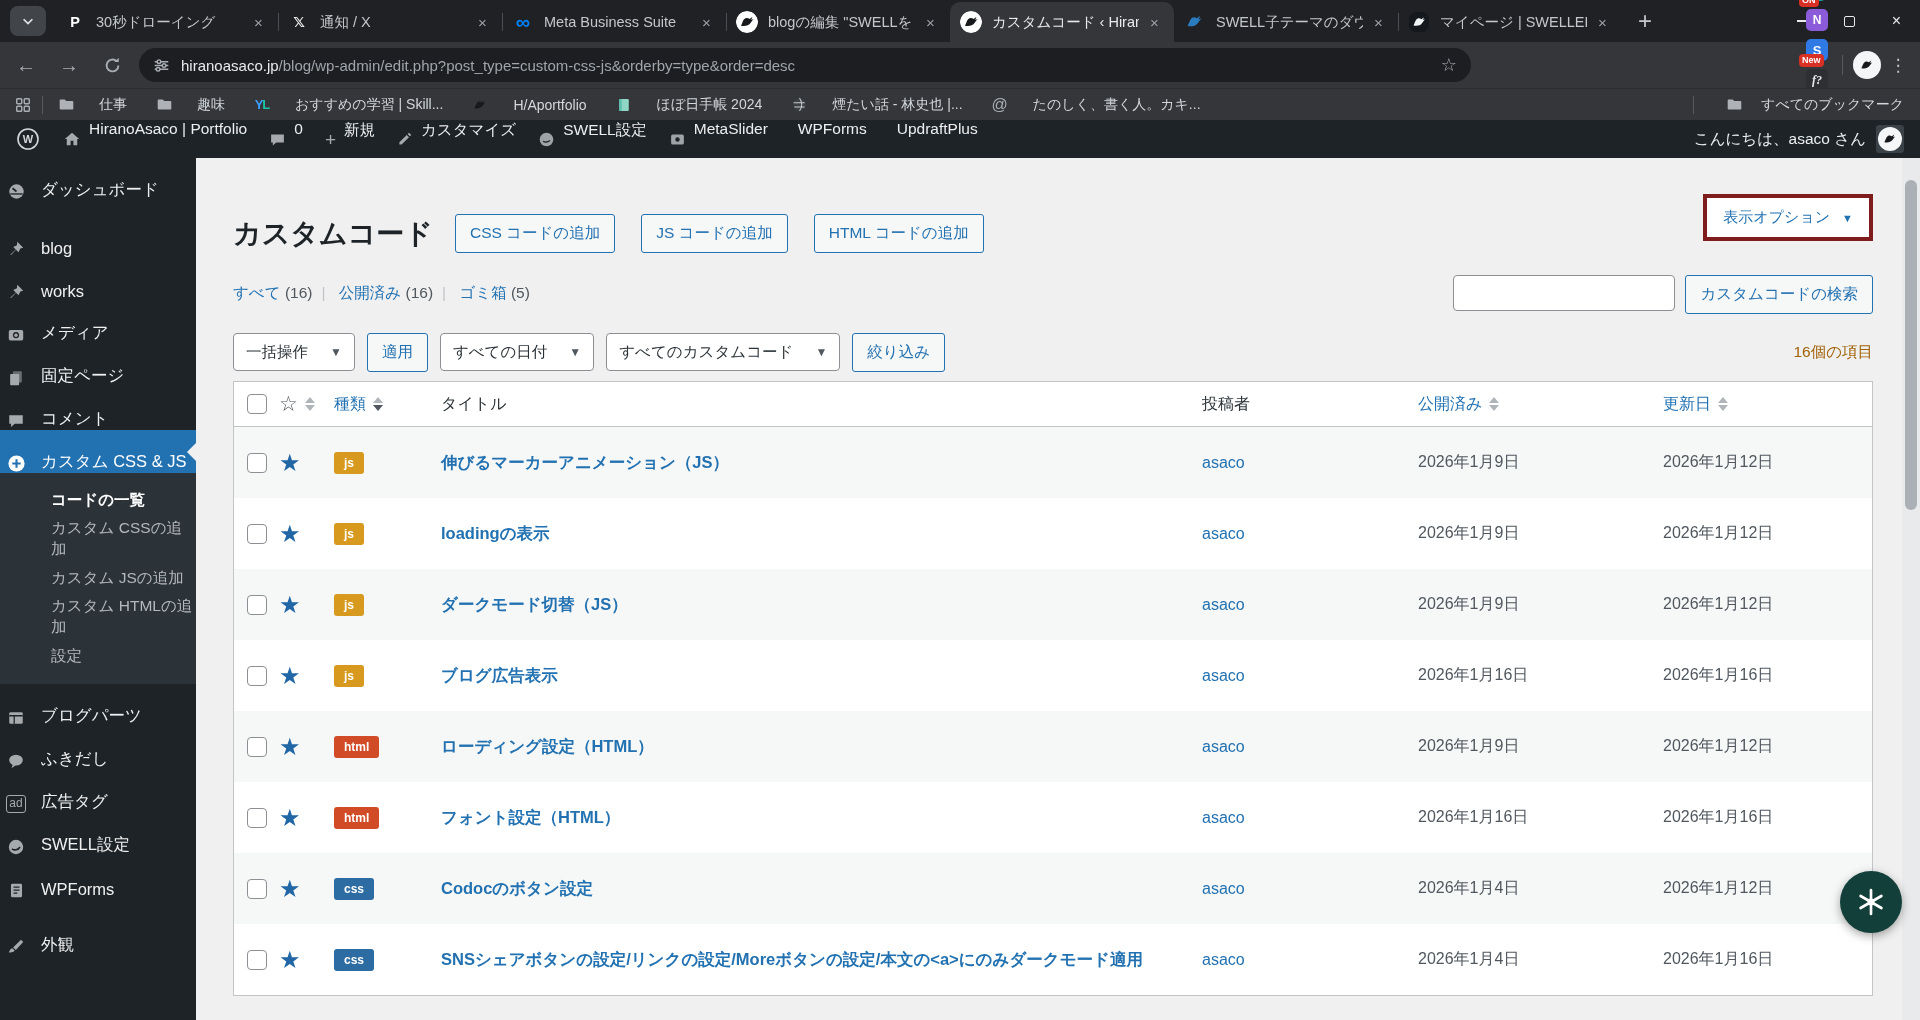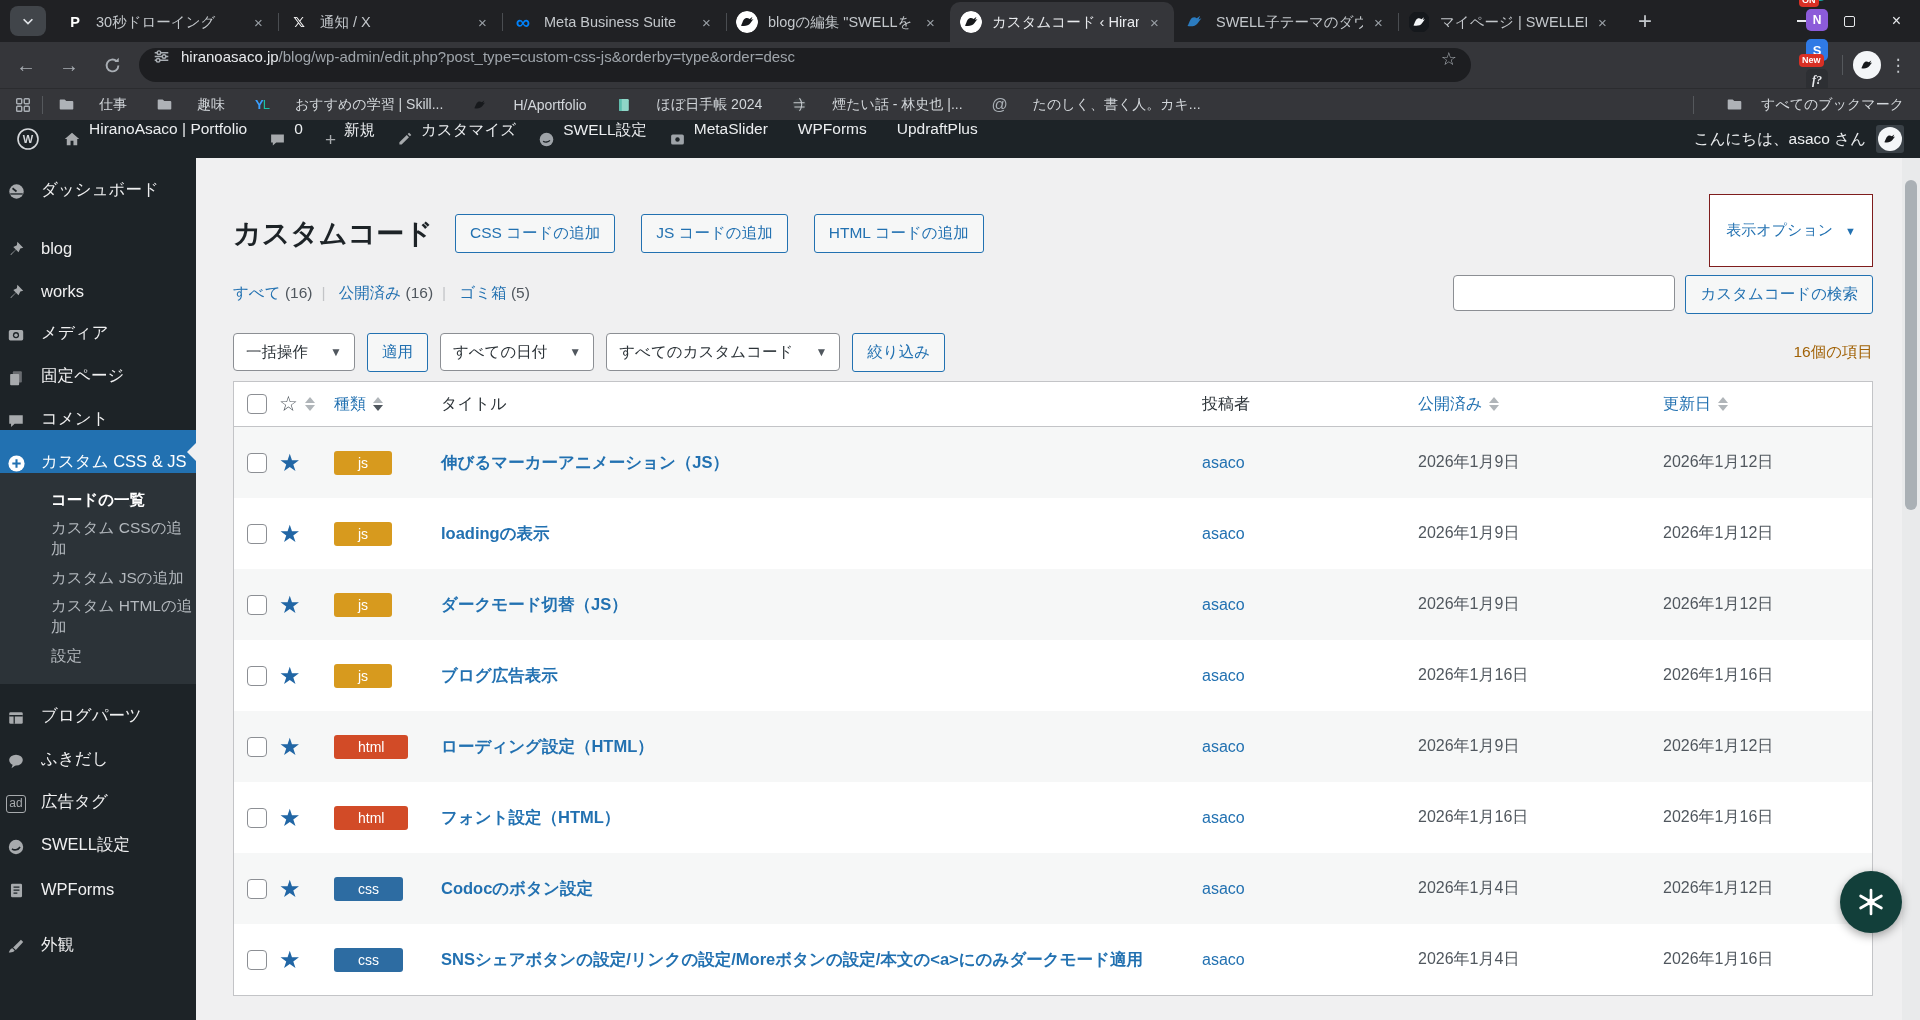--- a/index.html
+++ b/index.html
@@ -19,21 +19,21 @@
 .t-close{width:19px;height:19px;color:#9aa0a6;font-size:15px;display:flex;align-items:center;justify-content:center;margin-left:6px;border-radius:50%}
 .newtab{width:34px;height:34px;color:#c3c7cb;font-size:24px;display:flex;align-items:center;justify-content:center;margin:0 0 4px 6px;font-weight:300}
 .wincontrols{position:absolute;right:0;top:0;height:42px;display:flex}
 .wc{width:47px;height:100%;display:flex;align-items:center;justify-content:center;color:#e8eaed}
 .wc-min i{display:block;width:12px;height:1.5px;background:#e8eaed}
 .wc-max i{display:block;width:11px;height:11px;border:1.5px solid #e8eaed;border-radius:2px}
 .wc-close{font-size:16px}
 
 .toolbar{position:absolute;top:42px;left:0;right:0;height:46px;background:#35363a;display:flex;align-items:center}
 .nav-ic{width:34px;height:34px;margin-left:9px;display:flex;align-items:center;justify-content:center;color:#a9aeb4;font-size:20px}
-.omnibox{height:34px;background:#1d1e21;border-radius:17px;width:1332px;margin-left:10px;display:flex;align-items:flex-start;padding:0 14px;color:#9fa5ab;font-size:15px;white-space:nowrap;overflow:hidden}
+.omnibox{height:34px;background:#1d1e21;border-radius:17px;width:1332px;margin-left:10px;display:flex;align-items:center;padding:0 14px;color:#9fa5ab;font-size:15px;white-space:nowrap;overflow:hidden}
 .omnibox .site-ic{margin-right:11px;color:#a9aeb4;flex:0 0 auto}
 .url-host{color:#e8eaed}
 .url-path{color:#9fa5ab}
 .ombx-star{margin-left:auto;color:#a9aeb4;font-size:18px}
 .ext-row{margin-left:auto;display:flex;align-items:center;gap:7px;padding-right:12px}
 .ext-ic{width:30px;height:30px;display:flex;align-items:center;justify-content:center;position:relative}
 .ext-badge{position:absolute;bottom:-2px;left:-3px;background:#d93025;color:#fff;font-size:9px;line-height:1;padding:2px 3px;border-radius:4px;font-weight:bold}
 .ext-badge:empty{display:none}
 .xi{width:22px;height:22px;border-radius:5px;display:flex;align-items:center;justify-content:center;font-weight:bold;font-size:12px;color:#fff}
 .xi-teal{background:#12a4a0;border-radius:8px}
@@ -44,21 +44,21 @@
 .ext-sep{width:1px;height:20px;background:#55585c;margin:0 3px}
 .avatar-ic{width:28px;height:28px;border-radius:50%;background:#f4f6f8;display:flex;align-items:center;justify-content:center}
 .dots{color:#c3c7cb;font-size:17px;letter-spacing:0;width:20px;text-align:center}
 
 .bookmarks{position:absolute;top:88px;left:0;right:0;height:32px;background:#35363a;display:flex;align-items:center;color:#d3d7db;font-size:14px;border-top:1px solid #2b2c2f}
 .bm-apps{margin:0 10px 0 14px;color:#a9aeb4}
 .bm-sep{width:1px;height:18px;background:#55585c;margin-right:14px}
 .bm{display:flex;align-items:center;gap:24px;margin-right:28px;white-space:nowrap}
 .bm .bi{width:18px;height:18px;display:flex;align-items:center;justify-content:center;flex:0 0 auto}
 .bm-right{margin-left:auto;display:flex;align-items:center;padding-right:16px;gap:18px}
-.bi-yl{font-weight:400;font-size:13px;letter-spacing:-1px}
+.bi-yl{font-weight:700;font-size:13px;letter-spacing:-1px}
 .bi-yl b{color:#3aa0ff}.bi-yl i{color:#19c3a6;font-style:normal}
 .bi-at{color:#aab0b6;font-size:16px}
 
 
 .adminbar{position:absolute;top:120px;left:0;right:0;height:38px;background:#1d2327;display:flex;align-items:center;color:#eceef0;font-size:15.5px;z-index:5}
 .ab-logo{padding:0 12px 0 16px;display:flex;align-items:center}
 .ab-item{display:flex;gap:8px;padding:0 11px;height:100%;white-space:nowrap}
 .ab-ic{color:#a7aaad;display:flex;align-items:center}
 .ab-right{margin-left:auto;display:flex;align-items:center;gap:10px;padding-right:16px}
 .ab-avatar{width:28px;height:28px;border-radius:3px;background:#3a4147;display:flex;align-items:center;justify-content:center;overflow:hidden}
@@ -72,21 +72,21 @@
 .smenu-item.active{background:#2271b1;color:#fff;position:relative}
 .smenu-item.active .mi{color:#fff}
 .smenu-item.active::after{content:"";position:absolute;right:0;top:50%;margin-top:-9px;border:9px solid transparent;border-right-color:#f0f0f1}
 .submenu{background:#2c3338;padding:9px 0 10px}
 .submenu-item{min-height:36px;display:flex;align-items:center;padding-left:51px;color:#b3b8bd;font-size:15.5px}
 .submenu-item.current{color:#fff;font-weight:bold}
 .mi-ad{font-size:12px;color:#a7aaad;border:1px solid #a7aaad;border-radius:3px;padding:0 2px;line-height:1.3}
 
 
 .content{position:absolute;left:196px;top:158px;right:0;bottom:0;background:#f0f0f1;overflow:hidden}
-.screen-options{position:absolute;top:36px;right:47px;background:#fff;border:1px solid #7f1d1d;padding:26px 16px;color:#2271b1;font-size:15px;display:flex;gap:12px;align-items:center}
+.screen-options{position:absolute;top:36px;right:47px;background:#fff;border:4px solid #7f1d1d;padding:10px 16px;color:#2271b1;font-size:15px;display:flex;gap:12px;align-items:center}
 .so-caret{font-size:11px}
 .titlerow{padding:56px 47px 0 37px;display:flex;align-items:center;gap:18px}
 h1{font-size:28px;font-weight:700;color:#1d2327;margin-right:4px}
 .pt-btn{background:#f6f7f7;border:1px solid #2271b1;color:#2271b1;border-radius:3px;padding:8px 14px;font-size:15.5px;white-space:nowrap;cursor:pointer}
 .viewsrow{margin:22px 47px 0 37px;display:flex;align-items:flex-start;justify-content:space-between;height:36px}
 .views{font-size:15.5px;color:#646970;padding-top:8px}
 .views .view{color:#2271b1}
 .views .view .count{color:#50575e}
 .views .view:not(:last-child)::after{content:"|";color:#c3c4c7;margin:0 9px}
 .searchbox{display:flex;gap:10px}
@@ -103,21 +103,21 @@
 .c-cb{width:45px;display:flex;justify-content:center;flex:0 0 45px}
 .c-star{width:55px;flex:0 0 55px;display:flex;align-items:center}
 .c-type{width:107px;flex:0 0 107px;display:flex;align-items:center}
 .c-title{flex:1;padding-right:40px}
 .c-author{width:216px;flex:0 0 216px}
 .c-pub{width:245px;flex:0 0 245px}
 .c-mod{width:209px;flex:0 0 209px}
 .checkbox{width:20px;height:20px;border:1px solid #8c8f94;border-radius:4px;background:#fff;display:inline-block}
 .star-filled{color:#2166a5;font-size:24px;line-height:1}
 .star-o{color:#50575e;font-size:21px}
-.badge{color:#fff;font-size:14px;font-weight:normal;border-radius:3px;padding:5px 24px;line-height:1}
+.badge{color:#fff;font-size:12px;font-weight:bold;border-radius:3px;padding:5px 10px;line-height:1}
 .title-link{color:#2271b1;font-weight:600;font-size:16.5px;text-decoration:none;line-height:1.55;cursor:pointer}
 .author-link{color:#2271b1;text-decoration:none;cursor:pointer}
 .datecell{color:#50575e}
 .th-link{color:#2271b1;display:inline-flex;align-items:center;cursor:pointer}
 .sortico{display:inline-flex;flex-direction:column;gap:2px;margin-left:7px}
 .sortico i{width:0;height:0;border-left:5px solid transparent;border-right:5px solid transparent;display:block}
 .sortico .up{border-bottom:6px solid #b0b5b9}
 .sortico .dn{border-top:6px solid #b0b5b9}
 .sorted .dn{border-top-color:#50575e}
 

